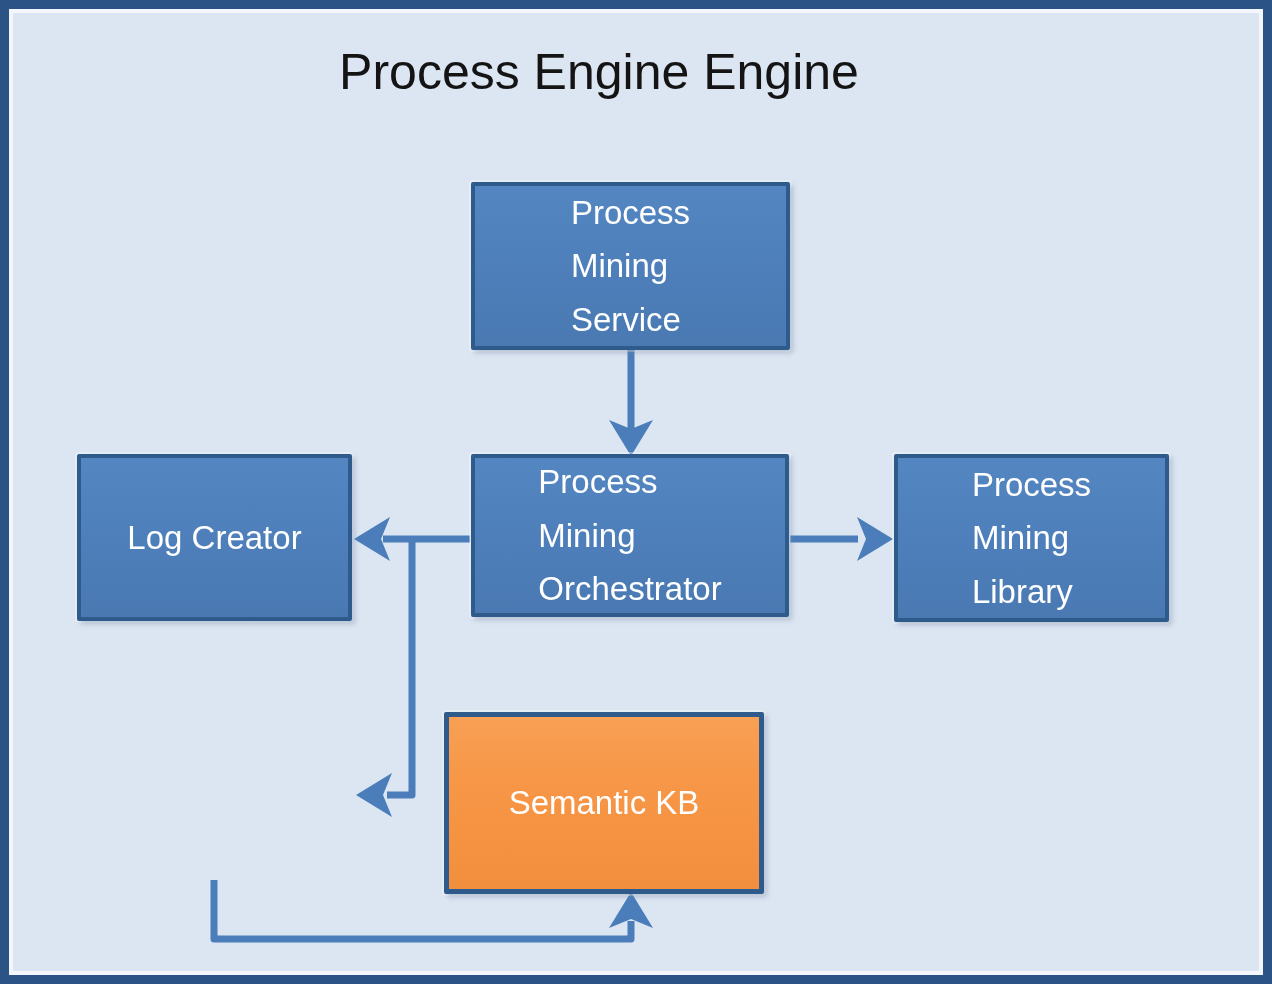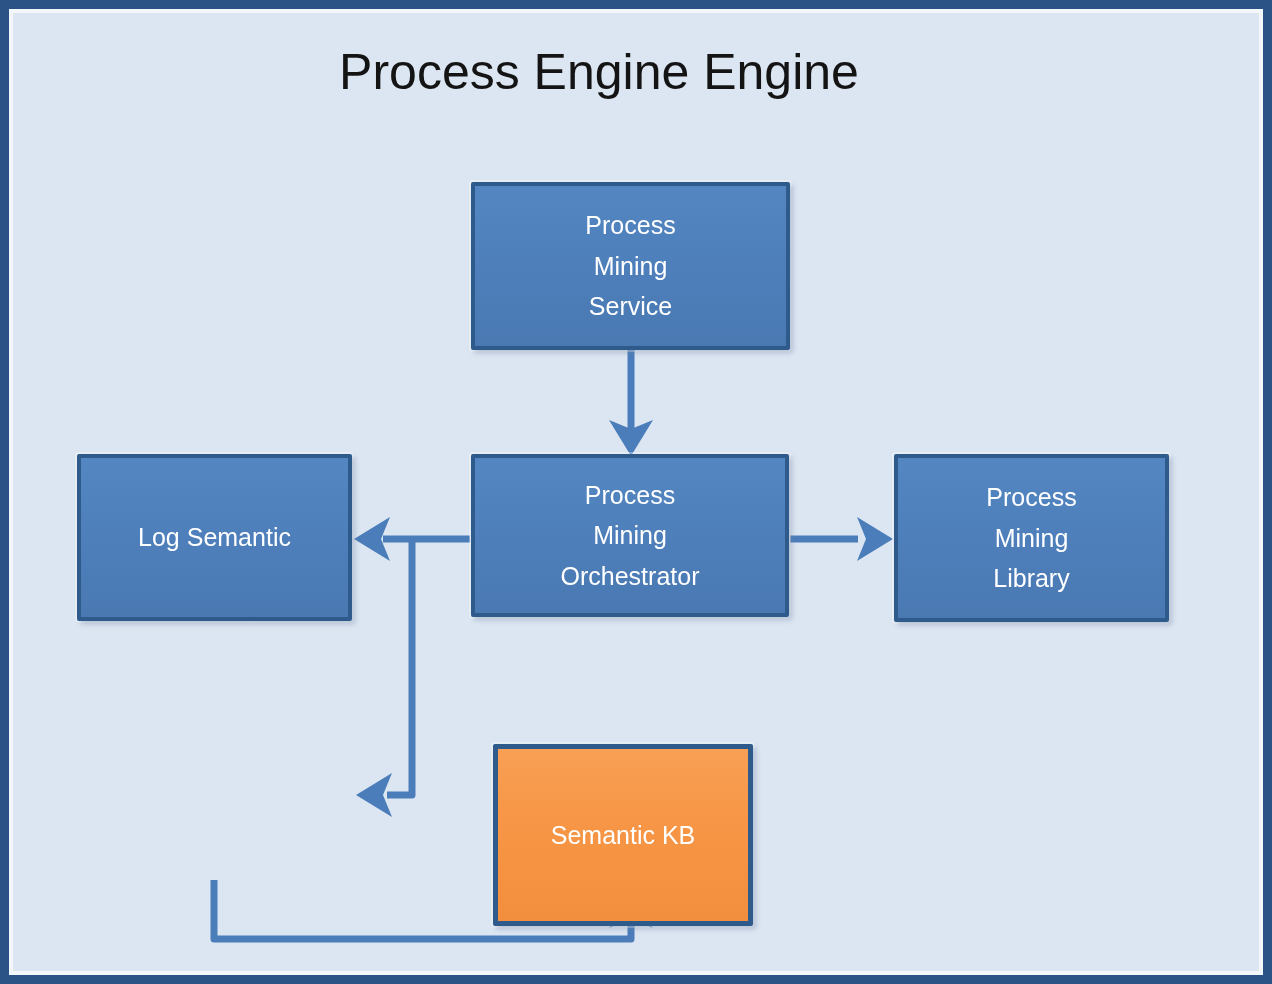--- a/index.html
+++ b/index.html
@@ -29,36 +29,36 @@
   .node {
     position: absolute;
     box-sizing: border-box;
     background: linear-gradient(180deg, #5486c2 0%, var(--node-fill, #4F81BD) 35%, #4a79b2 100%);
     border: 4px solid var(--node-border, #2E5A8C);
     border-radius: 2px;
     color: var(--node-text, #FFFFFF);
     display: flex;
     align-items: center;
     justify-content: center;
-    text-align: center;
+    text-align: left;
     white-space: pre-line;
-    font-size: 25px;
+    font-size: 33px;
     line-height: 1.62;
     box-shadow: 3px 3px 5px rgba(110,130,160,0.40), 0 0 0 2px rgba(255,255,255,0.35);
   }
   .node.orange {
     background: linear-gradient(180deg, #f8a055 0%, var(--kb-fill, #F79646) 40%, #f28f3e 100%);
     border-width: 5px;
   }
   .node-service      { left: 462px; top: 173px; width: 319px; height: 168px; }
   .node-orchestrator { left: 462px; top: 445px; width: 318px; height: 163px; }
   .node-log          { left:  68px; top: 445px; width: 275px; height: 167px; }
   .node-library      { left: 885px; top: 445px; width: 275px; height: 168px; }
   .node-query        { left:  68px; top: 703px; width: 275px; height: 167px; }
-  .node-kb           { left: 484px; top: 703px; width: 260px; height: 182px; margin-top: 32px; }
+  .node-kb           { left: 435px; top: 703px; width: 320px; height: 182px; }
   svg.edges {
     position: absolute; left: 0; top: 0;
     width: 1272px; height: 984px;
     pointer-events: none;
   }
   svg.edges .wire {
     fill: none;
     stroke: var(--arrow, #4A7DBA);
     stroke-width: 7;
     stroke-linejoin: round;
@@ -102,21 +102,21 @@
   </svg>
 
   <div class="node node-service">Process
 Mining
 Service</div>
 
   <div class="node node-orchestrator">Process
 Mining
 Orchestrator</div>
 
-  <div class="node node-log">Log Semantic</div>
+  <div class="node node-log">Log Creator</div>
 
   <div class="node node-library">Process
 Mining
 Library</div>
 
 
   <div class="node orange node-kb">Semantic KB</div>
 
 </div>
 

